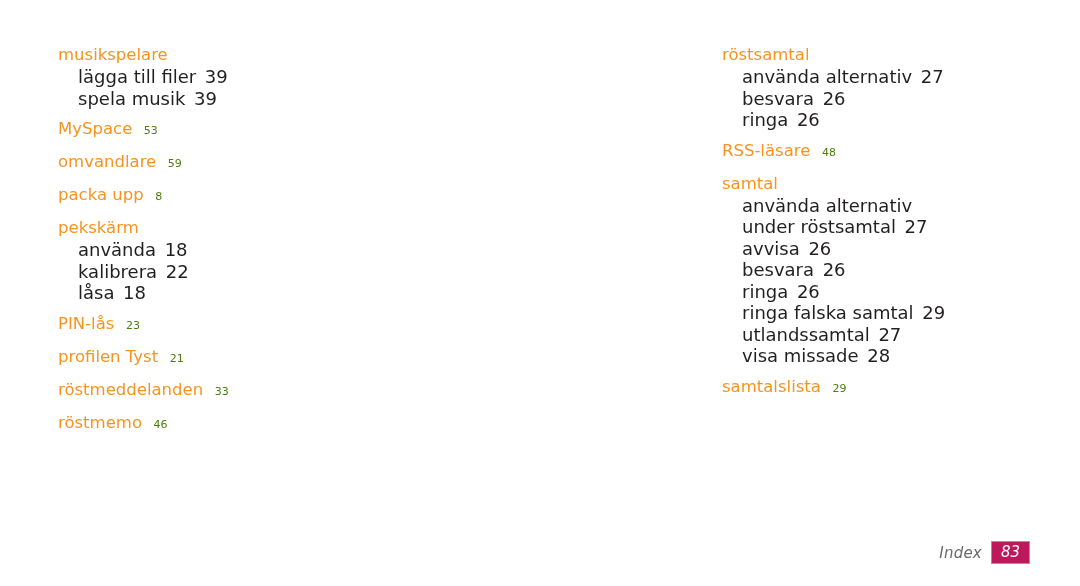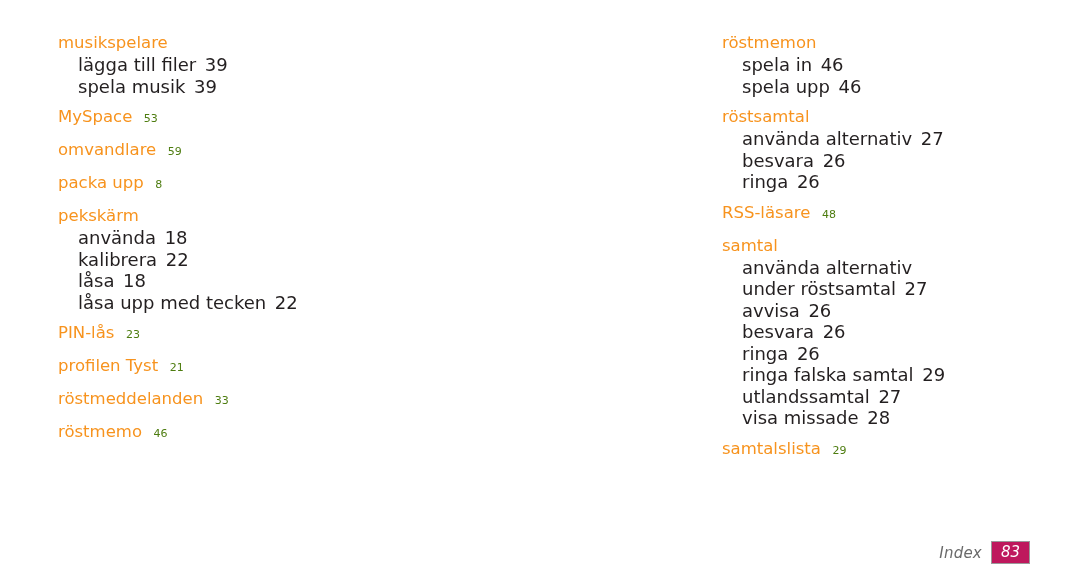--- a/index.html
+++ b/index.html
@@ -15,21 +15,21 @@
     position: relative;
   }
 
   .page {
     position: absolute;
     inset: 0;
   }
 
   .columns {
     position: absolute;
-    top: 32px;
+    top: 44px;
     left: 0;
     width: 1080px;
     height: 470px;
     display: flex;
   }
 
   .column {
     position: relative;
     height: 100%;
   }
@@ -147,46 +147,38 @@
           </div>
           <div class="entry">
             <div class="head-line"><span>packa upp</span><span class="gap"></span><span class="pg">8</span></div>
           </div>
           <div class="entry">
             <div class="head-line"><span>pekskärm</span></div>
             <ul class="sub-list">
               <li class="sub-item"><span>använda</span><span class="gap-sm"></span><span>18</span></li>
               <li class="sub-item"><span>kalibrera</span><span class="gap-sm"></span><span>22</span></li>
               <li class="sub-item"><span>låsa</span><span class="gap-sm"></span><span>18</span></li>
-              <li class="sub-item"><span>låsa upp med tecken</span><span class="gap-sm"></span><span>22</span></li>
             </ul>
           </div>
           <div class="entry">
             <div class="head-line"><span>PIN-lås</span><span class="gap"></span><span class="pg">23</span></div>
           </div>
           <div class="entry">
             <div class="head-line"><span>profilen Tyst</span><span class="gap"></span><span class="pg">21</span></div>
           </div>
           <div class="entry">
             <div class="head-line"><span>röstmeddelanden</span><span class="gap"></span><span class="pg">33</span></div>
           </div>
           <div class="entry">
             <div class="head-line"><span>röstmemo</span><span class="gap"></span><span class="pg">46</span></div>
           </div>
         </div>
     </div>
     <div class="column col-2">
       <div class="entries">
-          <div class="entry">
-            <div class="head-line"><span>röstmemon</span></div>
-            <ul class="sub-list">
-              <li class="sub-item"><span>spela in</span><span class="gap-sm"></span><span>46</span></li>
-              <li class="sub-item"><span>spela upp</span><span class="gap-sm"></span><span>46</span></li>
-            </ul>
-          </div>
           <div class="entry">
             <div class="head-line"><span>röstsamtal</span></div>
             <ul class="sub-list">
               <li class="sub-item"><span>använda alternativ</span><span class="gap-sm"></span><span>27</span></li>
               <li class="sub-item"><span>besvara</span><span class="gap-sm"></span><span>26</span></li>
               <li class="sub-item"><span>ringa</span><span class="gap-sm"></span><span>26</span></li>
             </ul>
           </div>
           <div class="entry">
             <div class="head-line"><span>RSS-läsare</span><span class="gap"></span><span class="pg">48</span></div>

